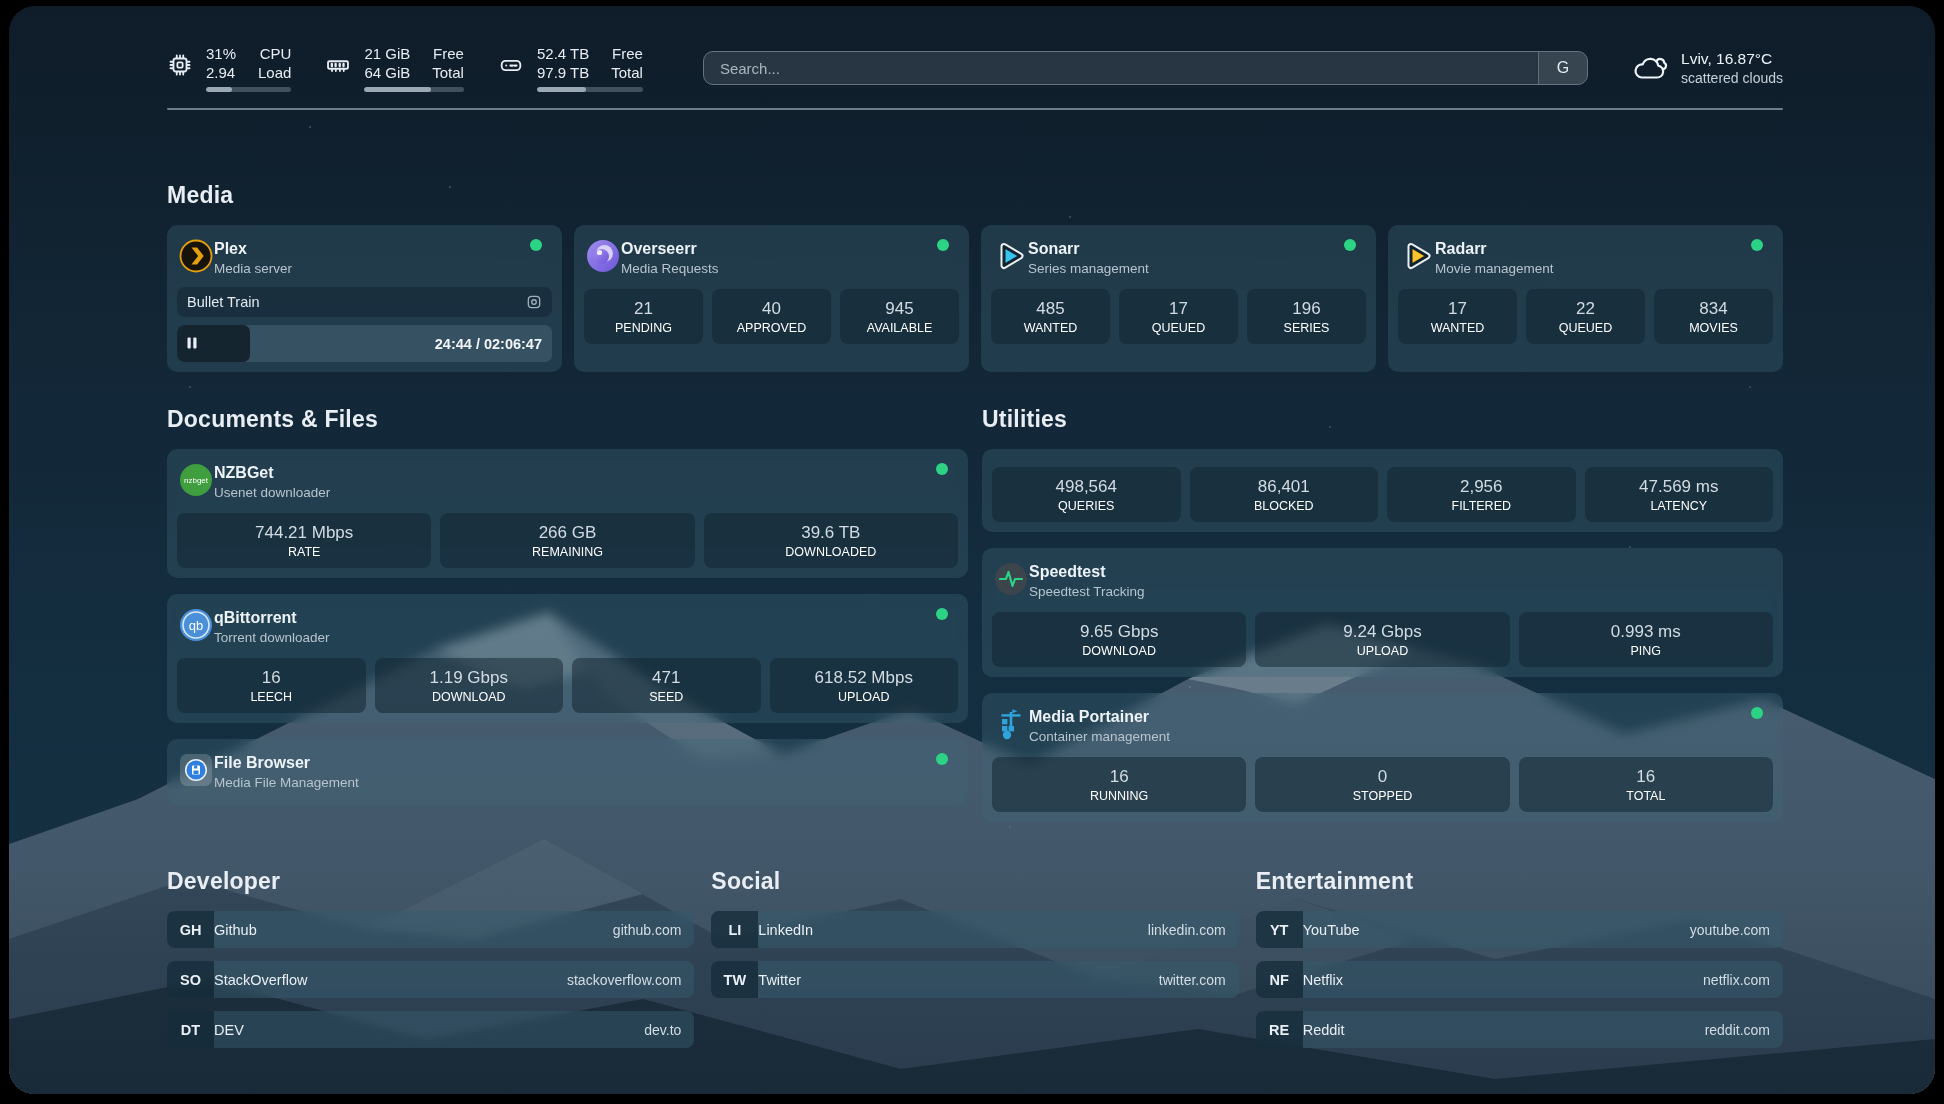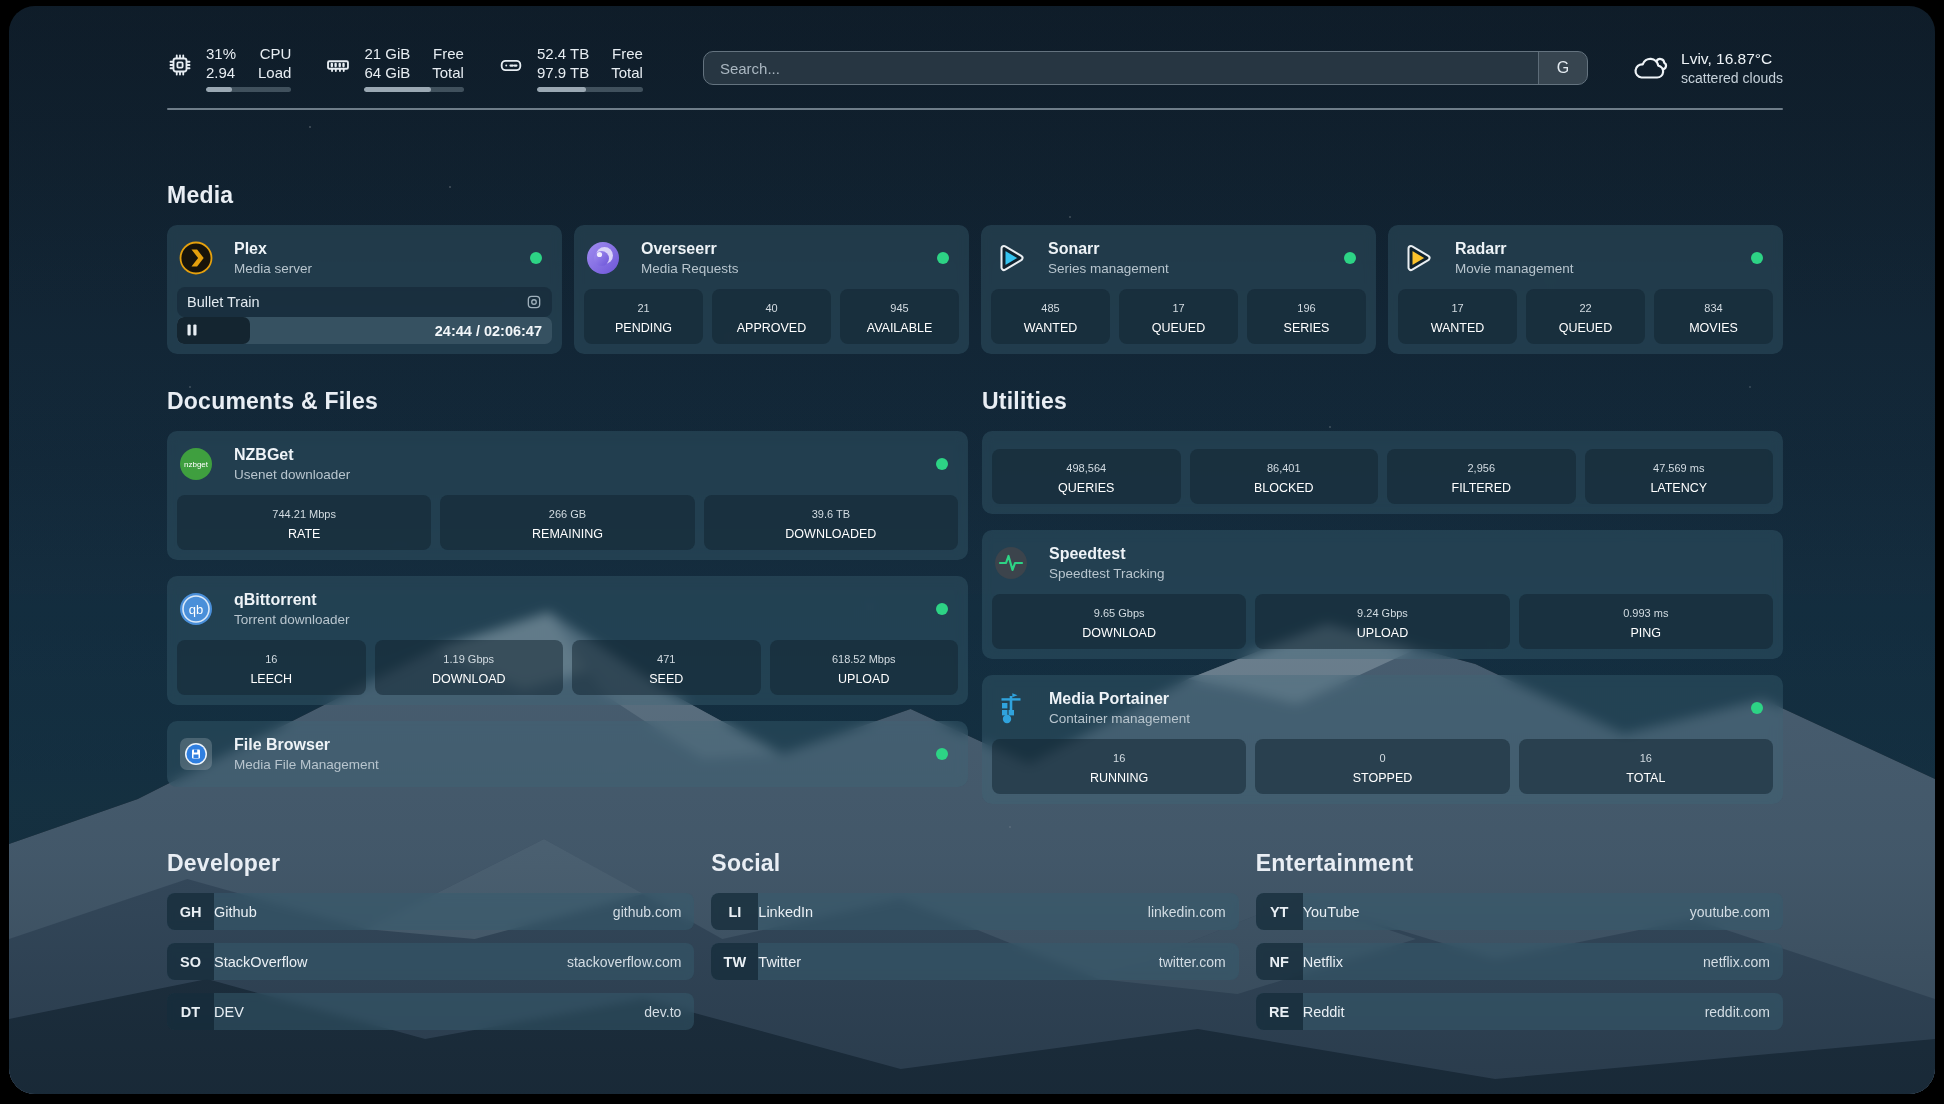--- a/index.html
+++ b/index.html
@@ -41,34 +41,34 @@
   .weather-line2 { font-size:14px; color:#c6d1da; margin-top:2px; }
 
   .divider { margin-top:16px; height:2px; border-radius:1px; background:rgba(205,220,230,.5); }
 
   
   .section-title { font-size:23px; font-weight:600; color:#e9eef4; letter-spacing:.01em; }
   .media-title { margin:72px 0 16px; }
   .media-grid { display:grid; grid-template-columns:repeat(4,1fr); gap:12px; }
 
   .card { border-radius:10px; padding:10px; background:rgba(62,102,120,.35); backdrop-filter:blur(6px); cursor:pointer; }
-  .card-head { display:flex; align-items:center; gap:21px; padding:4px 4px 4px 2px; }
+  .card-head { display:flex; gap:1px; padding:4px 4px 4px 2px; }
   .svc-meta { min-width:0; }
   .svc-name { font-size:16px; font-weight:600; color:#eef3f7; line-height:20px; }
   .svc-desc { font-size:13.5px; color:#b8c5ce; line-height:17px; margin-top:1px; }
   .dot { margin-left:auto; margin-right:6px; width:12px; height:12px; border-radius:50%; background:#2dd385; flex:none; }
   .stats { display:flex; gap:9px; margin-top:8px; }
   .stat { flex:1; background:rgba(15,34,46,.5); border-radius:8px; text-align:center; padding:10px 4px 9px; }
-  .stat-value { font-size:11px; color:#d3dce2; line-height:19px; }
+  .stat-value { font-size:17px; color:#d3dce2; line-height:19px; }
   .stat-label { font-size:12.5px; font-weight:400; color:#fff; margin-top:3px; }
 
   
   .media-row { margin-top:6px; background:rgba(15,34,46,.45); border-radius:8px; height:30px; display:flex; align-items:center; padding:0 10px; font-size:14.5px; color:#e2eaf0; }
   .cast { margin-left:auto; color:#9fb0bb; display:flex; }
-  .player-row { margin-top:0; height:27px; border-radius:7px; background:rgba(120,144,160,.25); position:relative; display:flex; align-items:center; overflow:hidden; }
+  .player-row { margin-top:8px; height:37px; border-radius:7px; background:rgba(120,144,160,.25); position:relative; display:flex; align-items:center; overflow:hidden; }
   .elapsed { position:absolute; left:0; top:0; bottom:0; background:rgba(10,24,34,.78); border-radius:7px; display:flex; align-items:center; padding-left:10px; }
   .ptime { margin-left:auto; position:relative; z-index:1; font-size:14.5px; font-weight:700; color:#f2f6f9; padding-right:10px; }
 
   .two-col { display:grid; grid-template-columns:1fr 1fr; gap:0 14px; margin-top:34px; }
   .col-title { margin-bottom:16px; }
   .stack { display:flex; flex-direction:column; gap:16px; }
 
   
   .bookmarks { display:grid; grid-template-columns:1fr 1fr 1fr; gap:0 17px; margin-top:46px; }
   .bm-title { margin-bottom:16px; }

